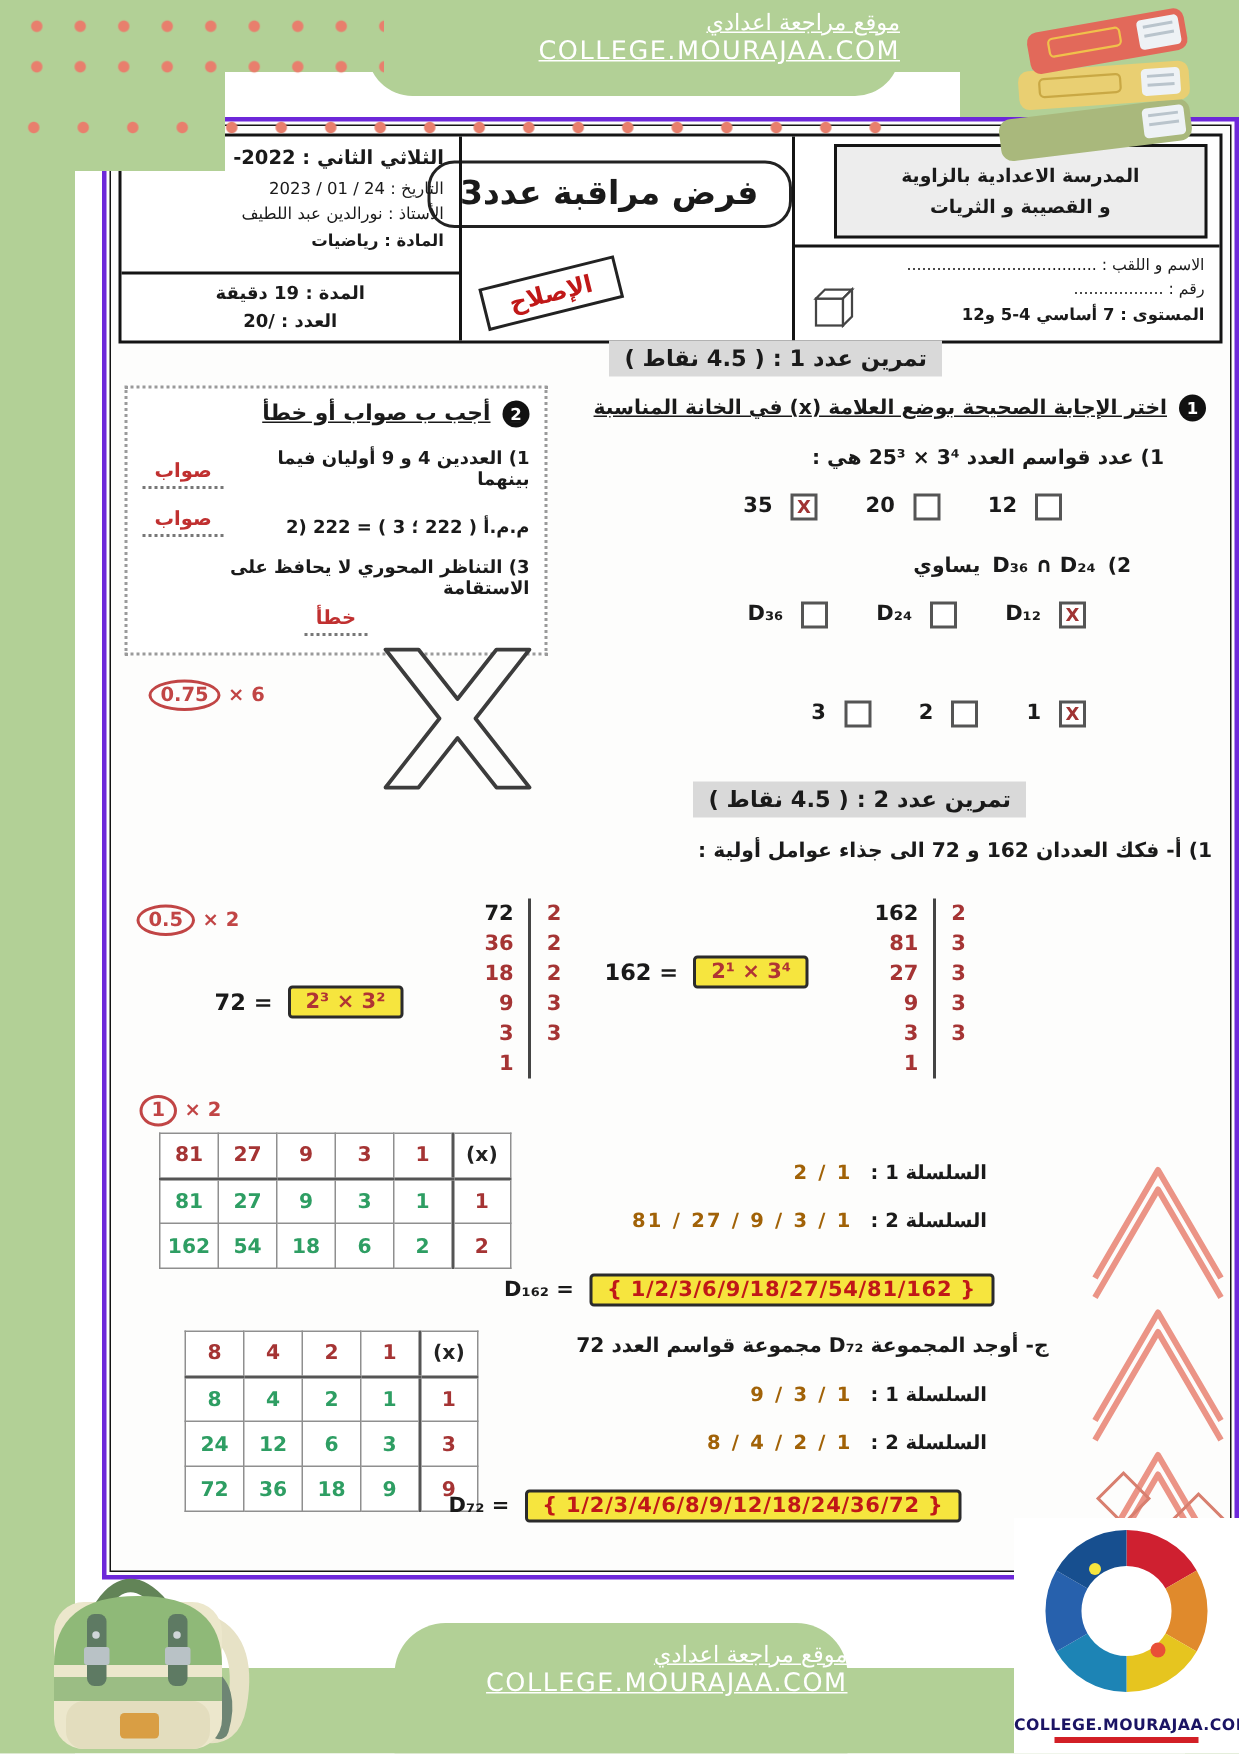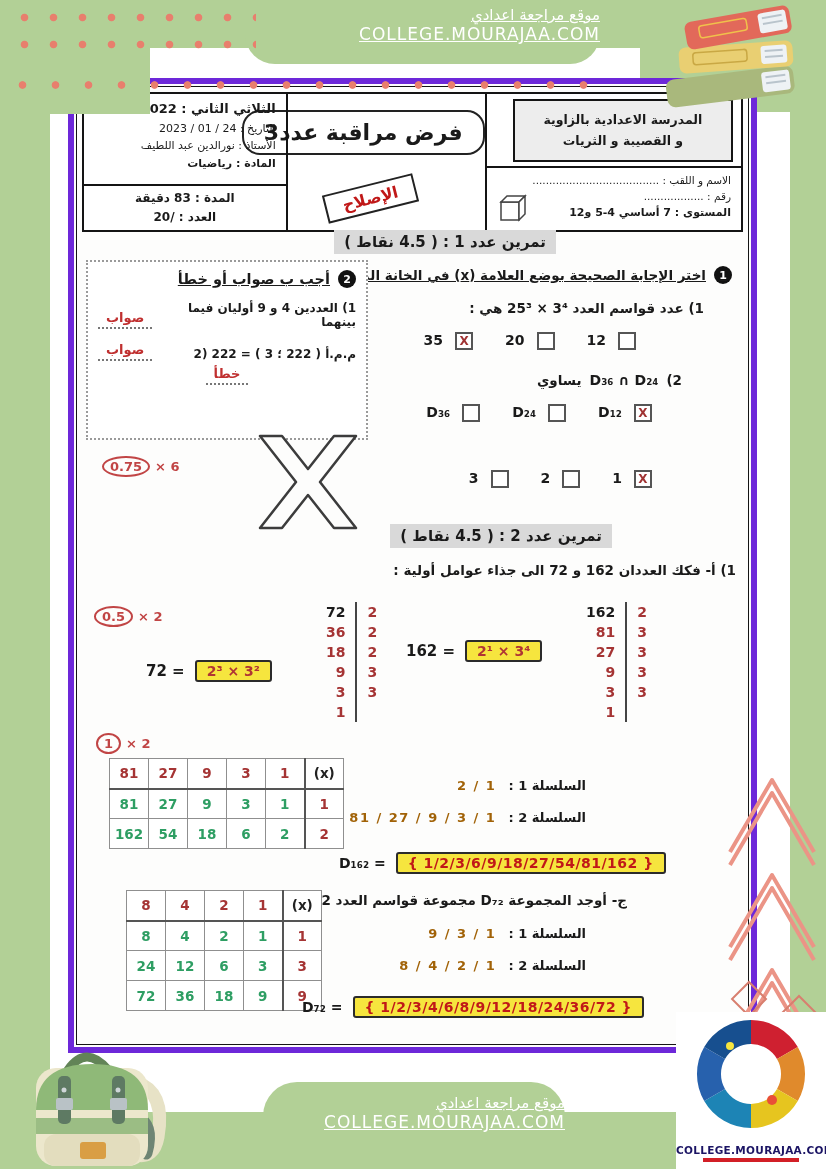--- a/index.html
+++ b/index.html
@@ -20,22 +20,22 @@
      background-image:radial-gradient(circle,#e87f6d 3.4px,transparent 4.2px);
      background-size:29px 27px;background-position:10px 2px}
   .dots-b{left:0;top:64px;width:600px;height:30px;z-index:4;pointer-events:none;
      background-image:radial-gradient(circle,#e87f6d 3.4px,transparent 4.2px);
      background-size:33px 30px;background-position:6px 6px}
   .banner-txt{z-index:5;text-align:right;color:#fff;font-weight:normal}
   .banner-txt .l1{font-size:15px;text-decoration:underline}
   .banner-txt .l2{font-size:17px;letter-spacing:1px;text-decoration:underline}
   .chevrons{z-index:6}
   
-  .paper{left:68px;top:78px;width:689px;height:975px;background:#fdfdfc;
-         border:6px solid #6d28d9;z-index:2}
+  .paper{left:68px;top:78px;width:758px;height:975px;background:#fdfdfc;
+         border:3px solid #6d28d9;z-index:2}
   .paper::before{content:"";position:absolute;inset:2px;border:1px solid #141414;pointer-events:none}
   
   .hdr{position:absolute;top:8px;left:8px;right:8px;height:140px;display:flex;
        direction:rtl;border:2px solid #141414;background:#fff}
   .hdr-col{position:relative}
   .col-school{width:39%;border-left:2px solid #141414;display:flex;flex-direction:column}
   .school-box{margin:5px 8px 4px 26px;border:2px solid #141414;background:#ededed;
       text-align:center;font-weight:bold;font-size:12.5px;padding:8px 4px;line-height:1.7}
   .student-box{flex:1;border-top:2px solid #141414;padding:4px 10px;font-size:10.5px;
       text-align:right;line-height:1.55;position:relative}
@@ -175,21 +175,21 @@
       <div class="title-box">فرض مراقبة عدد3</div>
     </div>
     <div class="hdr-col col-info" style="border-right:2px solid #141414">
       <div class="info-top">
         <div class="term">الثلاثي الثاني : 2022- 2023</div>
         <div>التاريخ : 24 / 01 / 2023</div>
         <div>الأستاذ : نورالدين عبد اللطيف</div>
         <div class="sub">المادة : رياضيات</div>
       </div>
       <div class="timing">
-        <div>المدة : 83 دقيقة</div>
+        <div>المدة : 19 دقيقة</div>
         <div>العدد :        /20</div>
       </div>
     </div>
   </div>
   <div class="stamp">الإصلاح</div>
 
   <div class="ex-title" style="top:146px;right:195px">تمرين عدد 1 : ( 4.5 نقاط )</div>
 
   <div class="qline intro" style="top:182px;right:19px">
     <span class="badge">1</span>
@@ -252,20 +252,23 @@
       <span class="badge">2</span>
       <span>أجب ب صواب أو خطأ</span>
     </div>
     <div class="tf-row">
       <span>1) العددين 4 و 9 أوليان فيما بينهما</span>
       <span class="tf-ans">صواب</span>
     </div>
     <div class="tf-row">
       <span class="math" style="direction:ltr">2) م.م.أ ( 222 ؛ 3 ) = 222</span>
       <span class="tf-ans">صواب</span>
+    </div>
+    <div class="tf-row" style="justify-content:flex-start">
+      <span>3) التناظر المحوري لا يحافظ على الاستقامة</span>
     </div>
     <div class="tf-center">
       <span class="tf-ans">خطأ</span>
     </div>
   </div>
 
   <div class="grade" style="left:28px;top:372px">
     <span class="circ">0.75</span>
     <span>× 6</span>
   </div>

